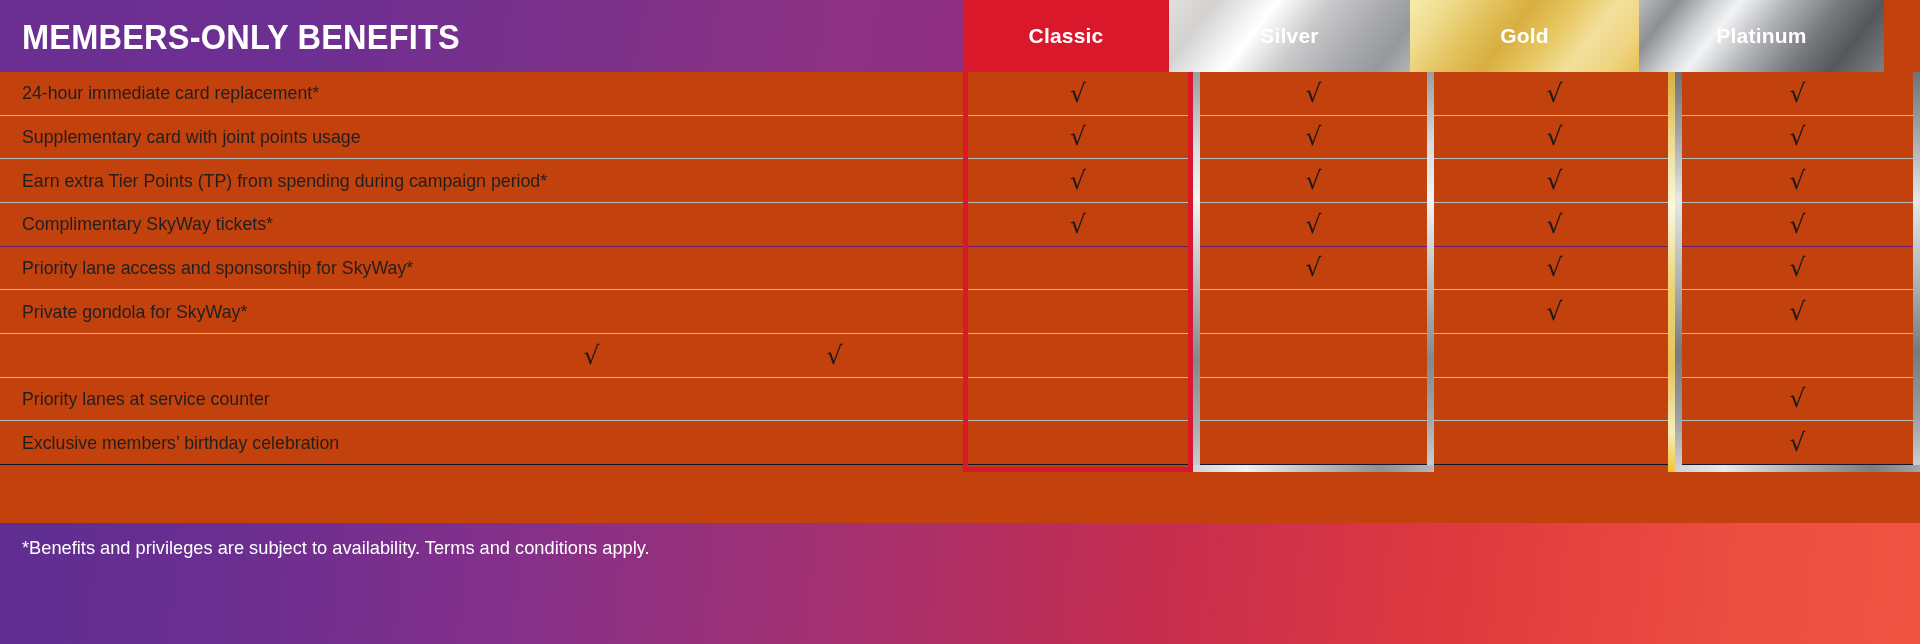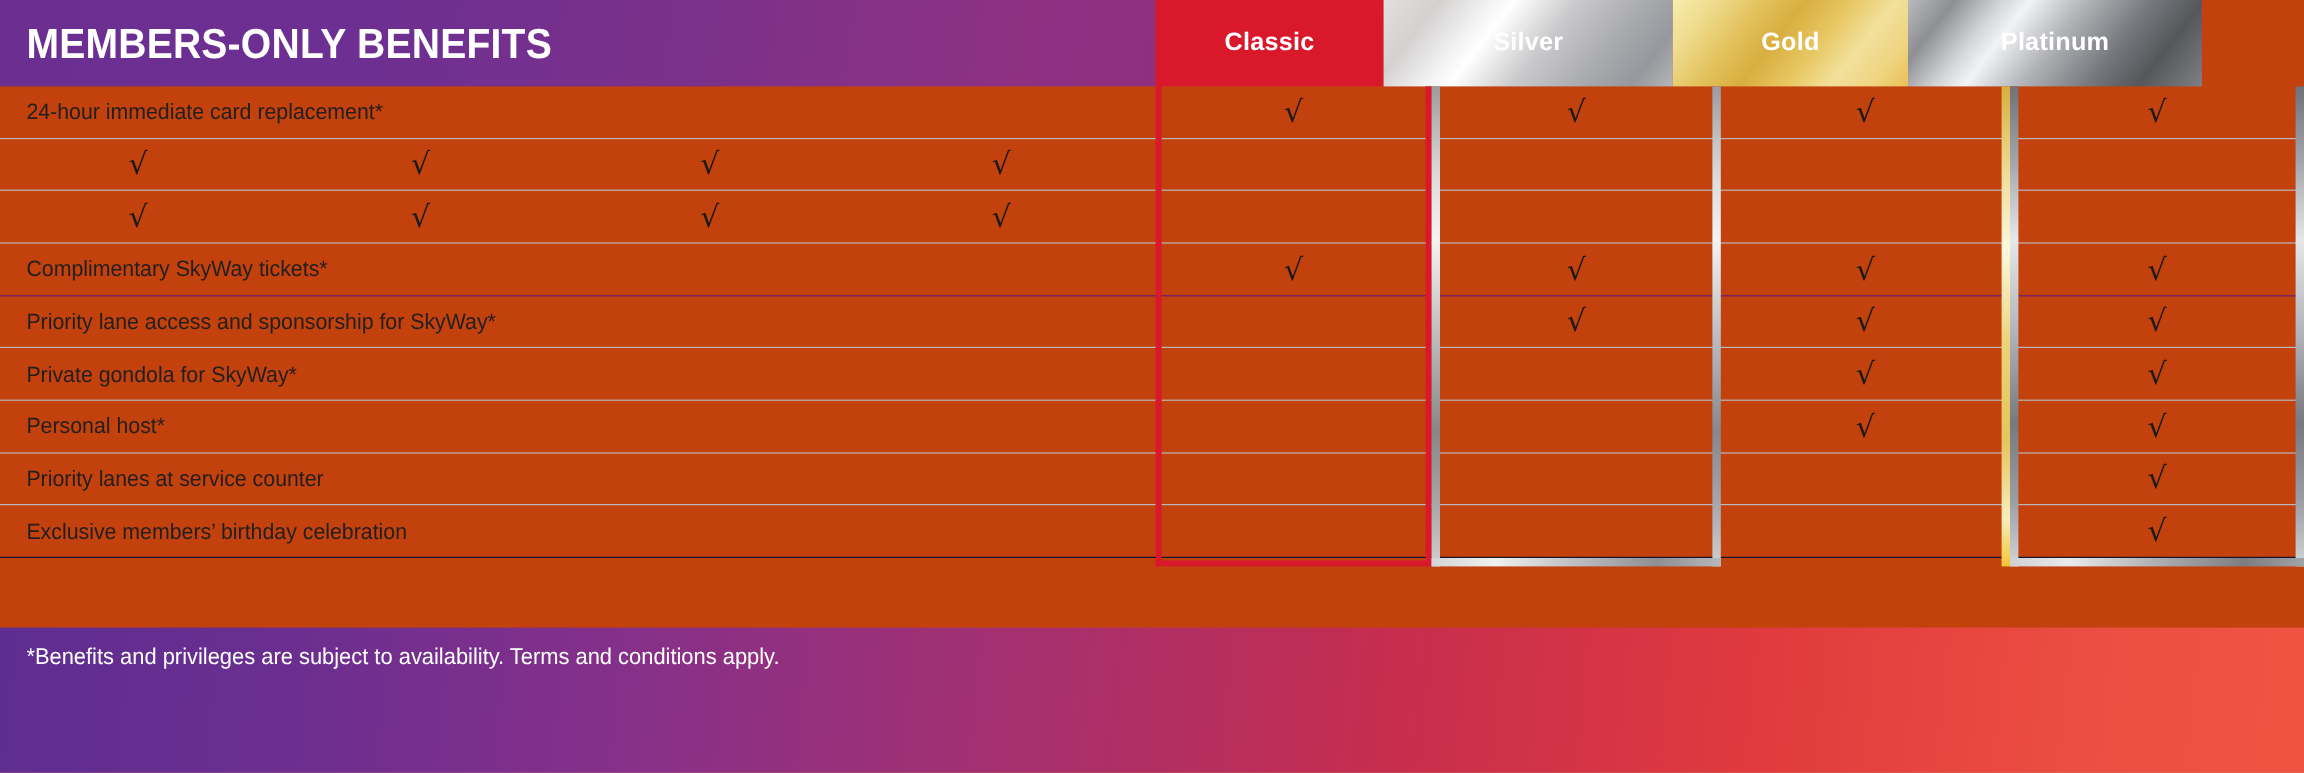--- a/index.html
+++ b/index.html
@@ -41,26 +41,26 @@
     white-space: nowrap;
   }
   .tier-head {
     height: 72px;
     display: flex; align-items: center; justify-content: center;
     color: #ffffff;
     font-size: 21px;
     font-weight: bold;
     letter-spacing: 0.2px;
   }
-  .tier-head.classic  { width: 190px; background: #d9182c; }
+  .tier-head.classic  { width: 206px; background: #d9182c; }
   .tier-head.silver   { width: 241px;
     background: linear-gradient(128deg,
       #e2e0de 0%, #d4d2d1 16%, #f4f4f4 31%, #ffffff 37%,
       #c9c9cb 55%, #a9aaae 74%, #97989d 88%, #b4b5b8 100%); justify-content: center; }
-  .tier-head.gold     { width: 196px;
+  .tier-head.gold     { width: 229px;
     background: linear-gradient(128deg,
       #f6edae 0%, #efdc8e 14%, #e3c25d 30%, #d8ae3f 44%,
       #e8c864 60%, #f2e09c 74%, #efd481 88%, #e8c154 100%); }
   .tier-head.platinum { width: 245px;
     background: linear-gradient(128deg,
       #b9bbbd 0%, #8d8f93 13%, #d2d4d6 26%, #f2f3f4 34%,
       #b0b2b6 50%, #76787d 68%, #55575b 82%, #7e8084 100%); }
 
   
   .body-wrap {
@@ -212,34 +212,40 @@
           <span class="chk">√</span>
         </div>
         <div class="bcell c-gold">
           <span class="chk">√</span>
         </div>
         <div class="bcell c-platinum">
           <span class="chk">√</span>
         </div>
       </div>
       <div class="brow">
+        <div class="blabel">
+          <span>Supplementary card with joint points usage</span>
+        </div>
         <div class="bcell c-classic">
           <span class="chk">√</span>
         </div>
         <div class="bcell c-silver">
           <span class="chk">√</span>
         </div>
         <div class="bcell c-gold">
           <span class="chk">√</span>
         </div>
         <div class="bcell c-platinum">
           <span class="chk">√</span>
         </div>
       </div>
       <div class="brow">
+        <div class="blabel">
+          <span>Earn extra Tier Points (TP) from spending during campaign period*</span>
+        </div>
         <div class="bcell c-classic">
           <span class="chk">√</span>
         </div>
         <div class="bcell c-silver">
           <span class="chk">√</span>
         </div>
         <div class="bcell c-gold">
           <span class="chk">√</span>
         </div>
         <div class="bcell c-platinum">
@@ -285,23 +291,20 @@
         <div class="bcell c-classic"></div>
         <div class="bcell c-silver"></div>
         <div class="bcell c-gold">
           <span class="chk">√</span>
         </div>
         <div class="bcell c-platinum">
           <span class="chk">√</span>
         </div>
       </div>
       <div class="brow">
-        <div class="blabel">
-          <span>Personal host*</span>
-        </div>
         <div class="bcell c-classic"></div>
         <div class="bcell c-silver"></div>
         <div class="bcell c-gold">
           <span class="chk">√</span>
         </div>
         <div class="bcell c-platinum">
           <span class="chk">√</span>
         </div>
       </div>
       <div class="brow">

